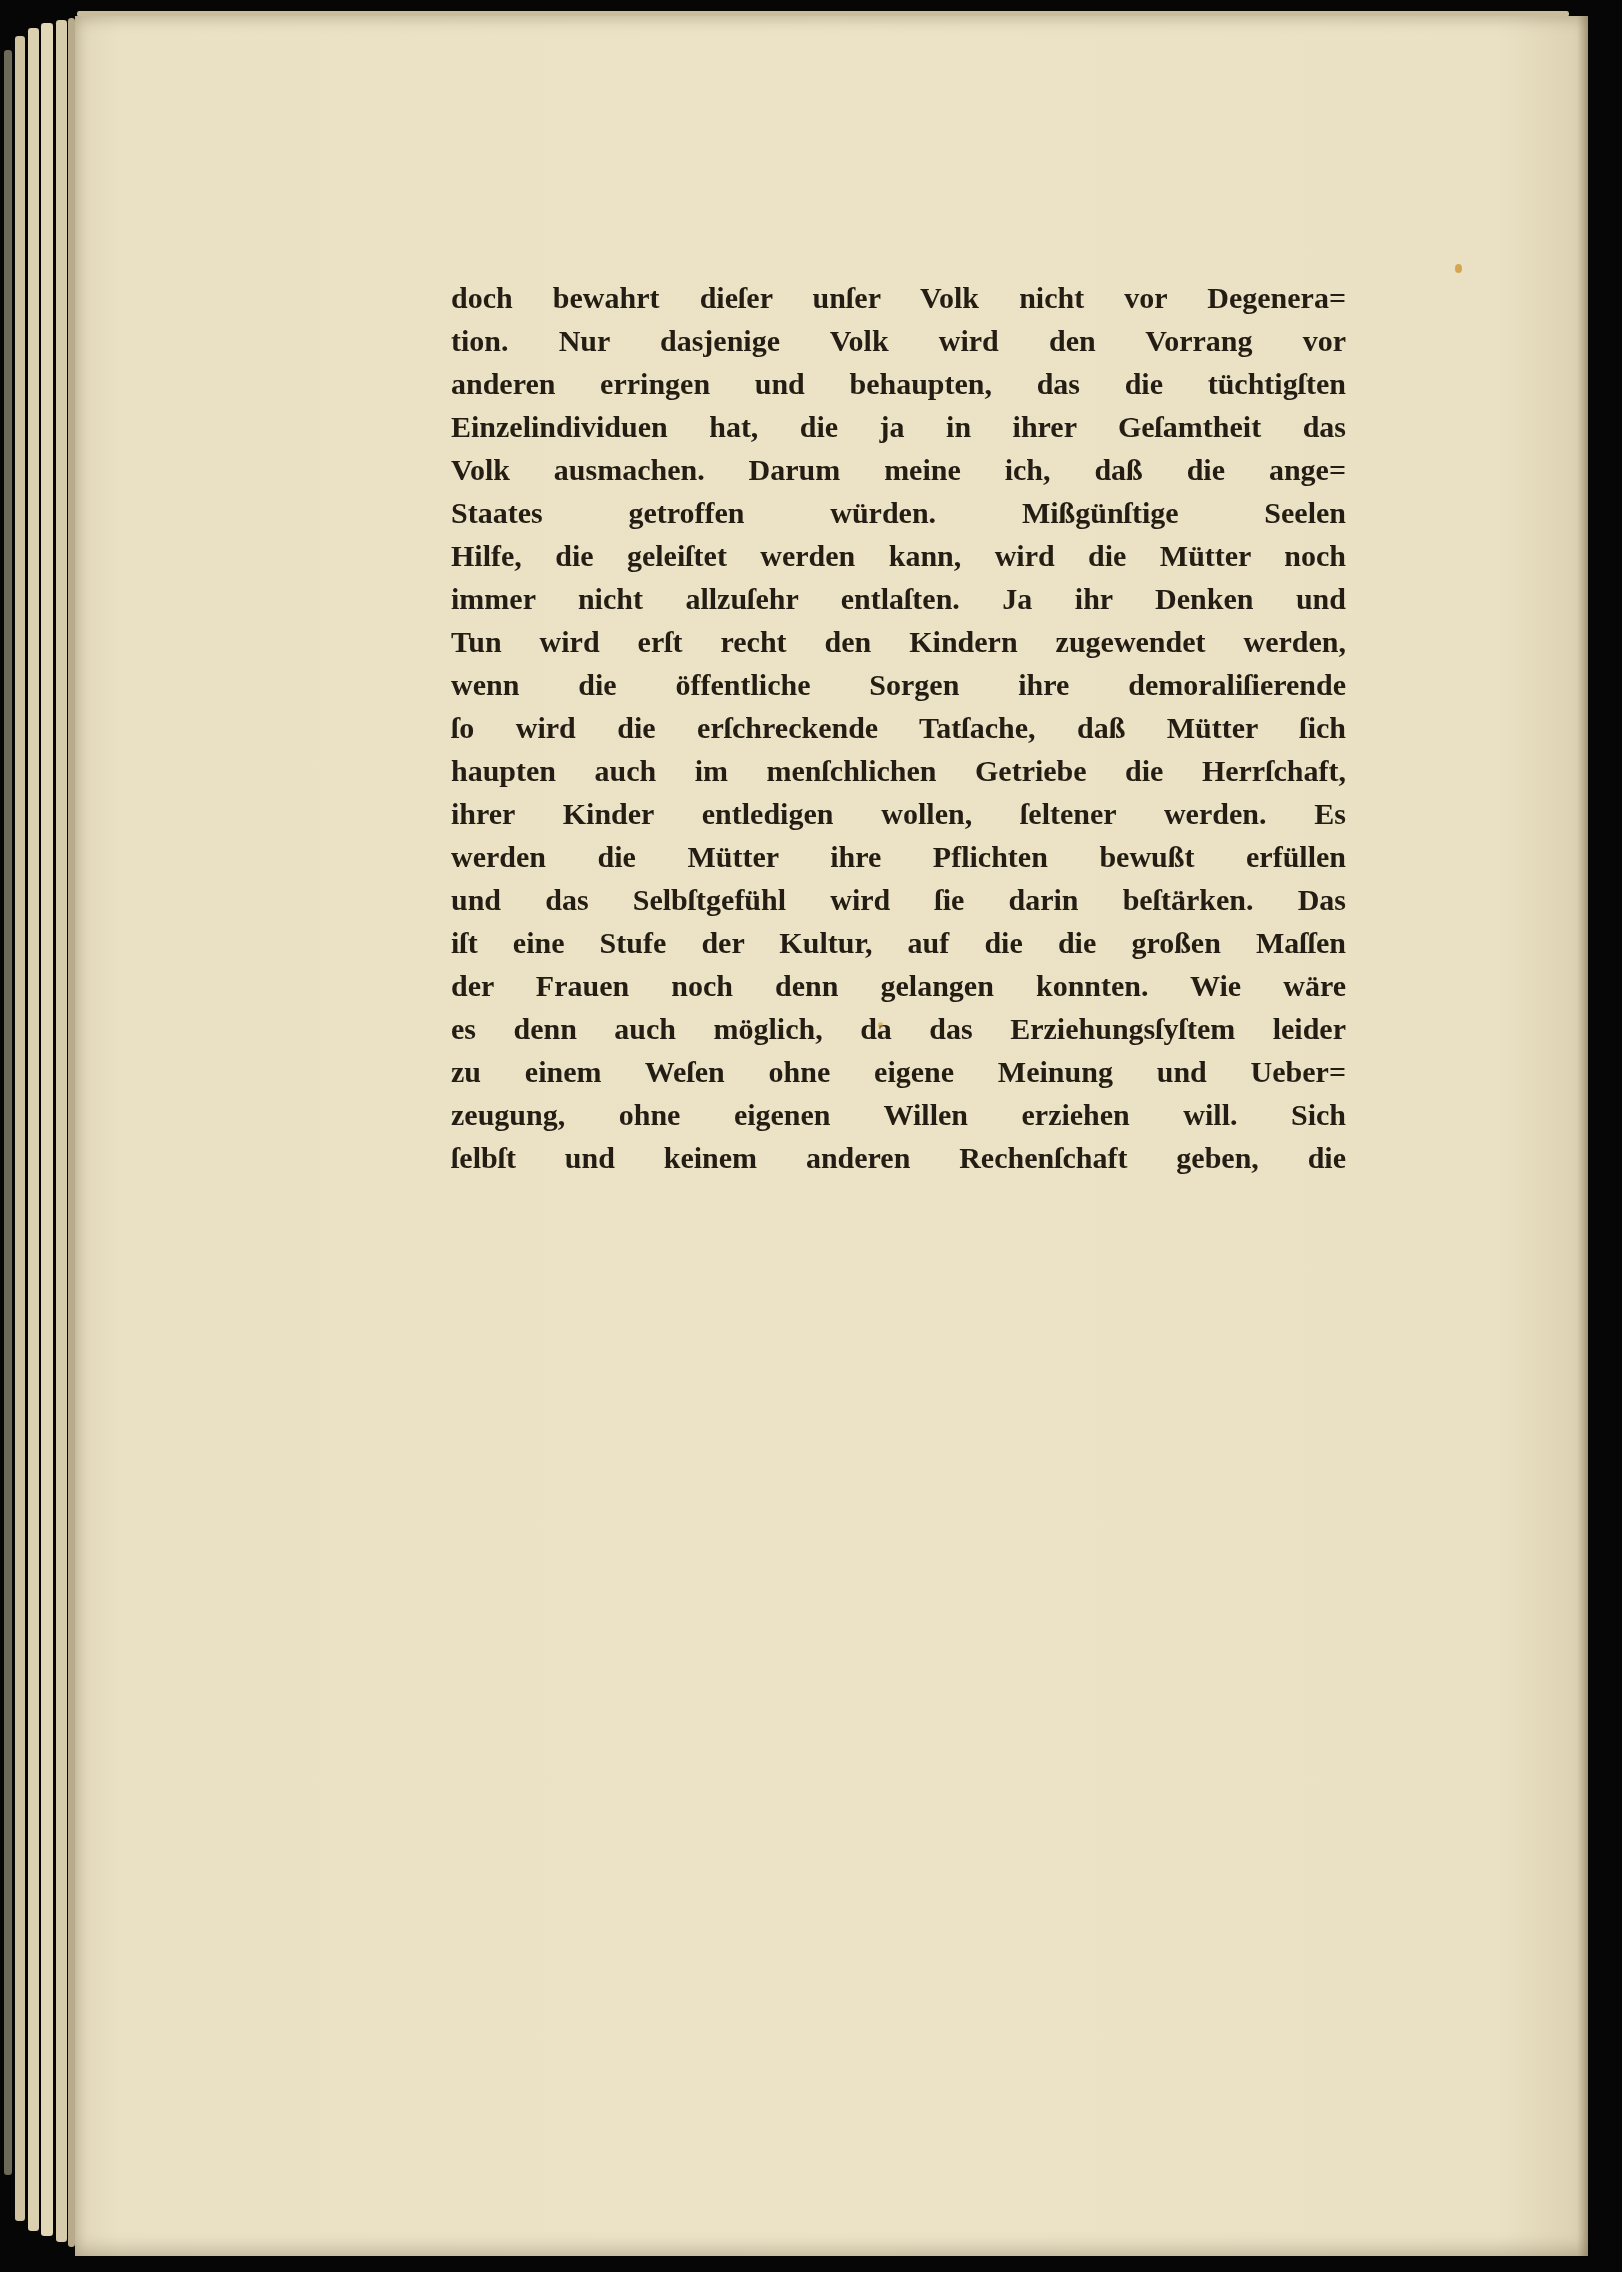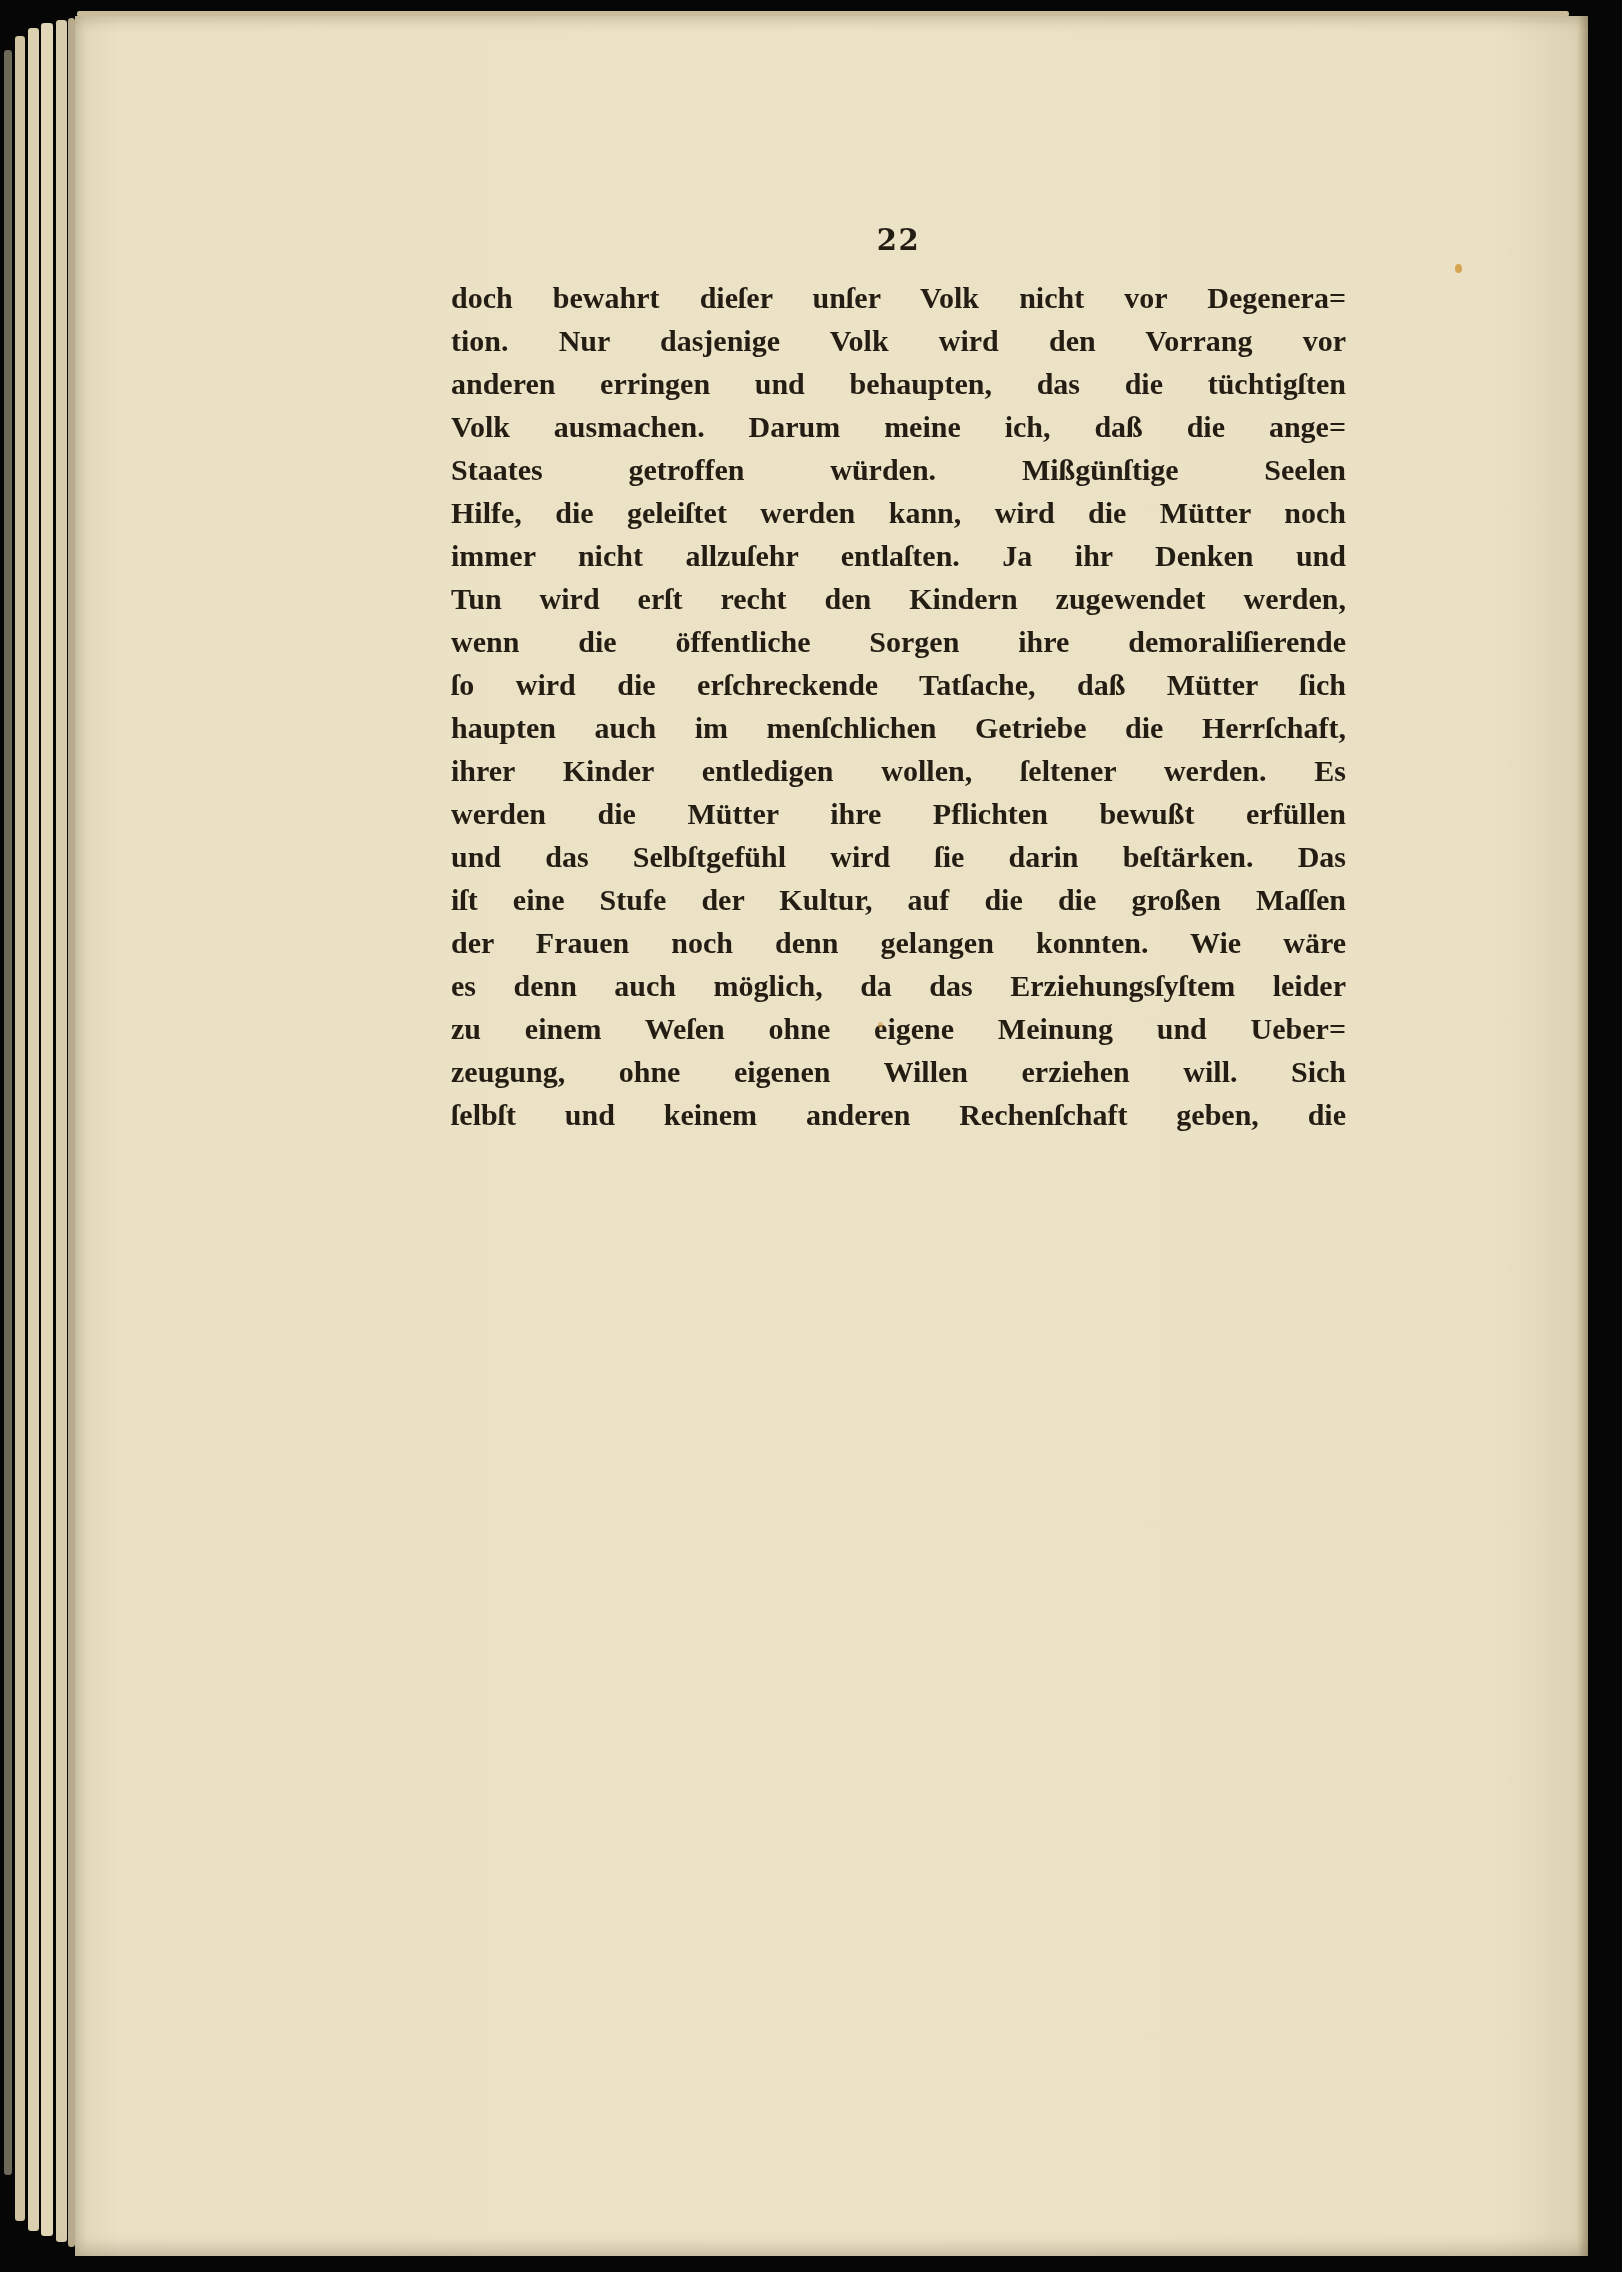--- a/index.html
+++ b/index.html
@@ -92,26 +92,26 @@
   <div class="edge-strip edge-cover"></div>
   <div class="edge-strip edge-1"></div>
   <div class="edge-strip edge-2"></div>
   <div class="edge-strip edge-3"></div>
   <div class="edge-strip edge-4"></div>
   <div class="edge-strip edge-groove"></div>
   <div class="edge-strip edge-top"></div>
 </div>
 
 <div class="paper">
-  <div class="page-number">22</div>
 
   <div class="body-text">
       <div class="text-line">doch bewahrt dieſer unſer Volk nicht vor Degenera=</div>
       <div class="text-line">tion. Nur dasjenige Volk wird den Vorrang vor</div>
       <div class="text-line">anderen erringen und behaupten, das die tüchtigſten</div>
+      <div class="text-line">Einzelindividuen hat, die ja in ihrer Geſamtheit das</div>
       <div class="text-line">Volk ausmachen. Darum meine ich, daß die ange=</div>
       <div class="text-line">Staates getroffen würden. Mißgünſtige Seelen</div>
       <div class="text-line">Hilfe, die geleiſtet werden kann, wird die Mütter noch</div>
       <div class="text-line">immer nicht allzuſehr entlaſten. Ja ihr Denken und</div>
       <div class="text-line">Tun wird erſt recht den Kindern zugewendet werden,</div>
       <div class="text-line">wenn die öffentliche Sorgen ihre demoraliſierende</div>
       <div class="text-line">ſo wird die erſchreckende Tatſache, daß Mütter ſich</div>
       <div class="text-line">haupten auch im menſchlichen Getriebe die Herrſchaft,</div>
       <div class="text-line">ihrer Kinder entledigen wollen, ſeltener werden. Es</div>
       <div class="text-line">werden die Mütter ihre Pflichten bewußt erfüllen</div>

